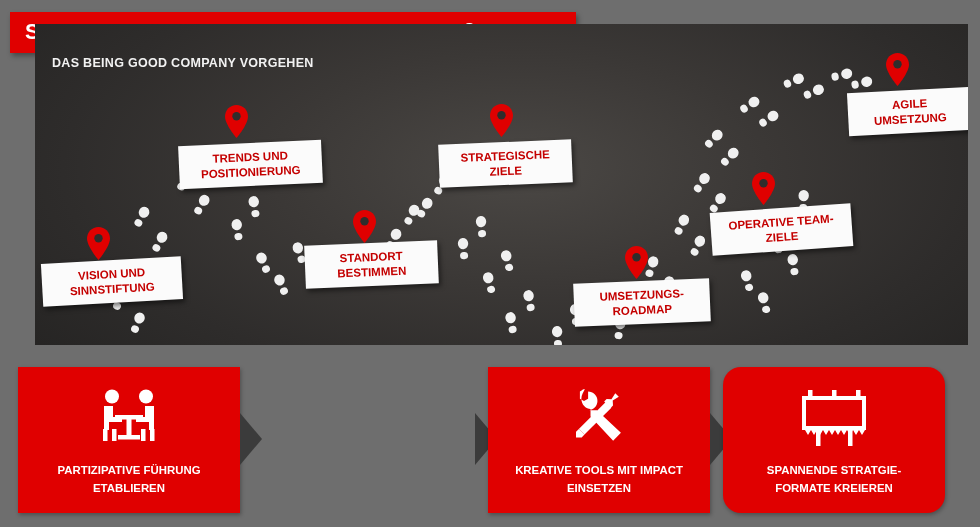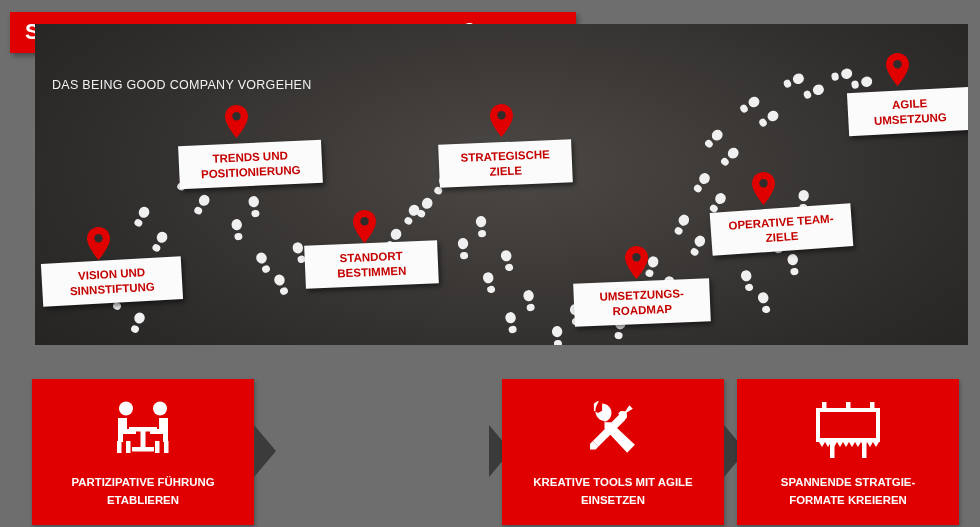--- a/index.html
+++ b/index.html
@@ -29,22 +29,22 @@
 
   
   .panel {
     position: absolute; left: 35px; top: 24px;
     width: 933px; height: 321px;
     background:
       radial-gradient(ellipse 70% 95% at 52% 45%, #4b4845 0%, #3b3836 38%, #2e2c2b 70%, #242322 100%);
     overflow: hidden;
   }
   .panel-sub {
-    position: absolute; left: 17px; top: 54px;
-    color: #f2f2f2; font-size: 12.5px; font-weight: normal;
+    position: absolute; left: 17px; top: 32px;
+    color: #f2f2f2; font-size: 12.5px; font-weight: bold;
     letter-spacing: .3px; white-space: nowrap; text-align: right;
   }
 
   
   .pin { position: absolute; width: 23px; height: 33px; }
   .pin svg { display: block; width: 100%; height: 100%; }
 
   
   .ms-card {
     position: absolute;
@@ -56,21 +56,21 @@
     padding: 7px 10px;
     white-space: pre-line;
     box-shadow: 2px 3px 5px rgba(0,0,0,.5);
   }
 
   
   .fp { position: absolute; width: 13px; height: 22px; }
   .fp svg { display:block; width:100%; height:100%; }
 
   
-  .cards { position: absolute; left: 32px; top: 367px; width: 910px; height: 122px; margin-top: 12px; }
+  .cards { position: absolute; left: 18px; top: 367px; width: 910px; height: 122px; }
   .card {
     position: absolute; top: 0; width: 222px; height: 146px;
     background: #e00000;
     display: flex; flex-direction: column;
     align-items: center; justify-content: flex-start;
     box-shadow: 1px 2px 4px rgba(0,0,0,.3);
   }
   .card-icon { margin-top: 20px; height: 62px; display:flex; align-items:center; justify-content:center; }
   .card-icon svg { display:block; }
   .card-label {
@@ -474,27 +474,27 @@
           <g transform="rotate(45 36 31)">
             <path d="M30 2h5l-1.6 7 3.6 3.2v3.5h-9V12.2L31.6 9z"></path>
             <rect x="29.5" y="15" width="8" height="38"></rect>
             <path d="M29.5 53h8v4l-4 4-4-4z"></path>
           </g>
           <g transform="rotate(-45 36 31)">
             <path d="M31 2c-5 1.6-8 5.8-8 10.4 0 2.4.9 4.6 2.3 6.3L20 24l-1 33h11l-1-33-5.3-5.3c1.5 1.2 3.5 1.9 5.6 1.9 5.2 0 9.4-4.2 9.4-9.4 0-2.6-1-4.9-2.7-6.6l-5 5-4.6-1.2-1.2-4.6 5-5C38.6 0 35 .8 31 2z" transform="translate(11,0) scale(1.0)"></path>
           </g>
         </svg>
       </div>
-      <div class="card-label">KREATIVE TOOLS MIT AGILE
+      <div class="card-label">KREATIVE TOOLS MIT IMPACT
 EINSETZEN</div>
     </div>
 
     <div class="arrow" style="left:692px;"></div>
 
-    <div class="card" style="left:705px;">
+    <div class="card" style="left:705px;border-radius:18px;">
       <div class="card-icon">
         <svg width="72" height="60" viewBox="0 0 72 60" fill="#fff">
           <rect x="10" y="2" width="4.5" height="7"></rect>
             <rect x="34" y="2" width="4.5" height="7"></rect>
             <rect x="58" y="2" width="4.5" height="7"></rect>
           <rect x="4" y="8" width="64" height="4"></rect>
           <rect x="4" y="8" width="4" height="34"></rect>
             <rect x="64" y="8" width="4" height="34"></rect>
           <rect x="4" y="38" width="64" height="4"></rect>
           <g>

